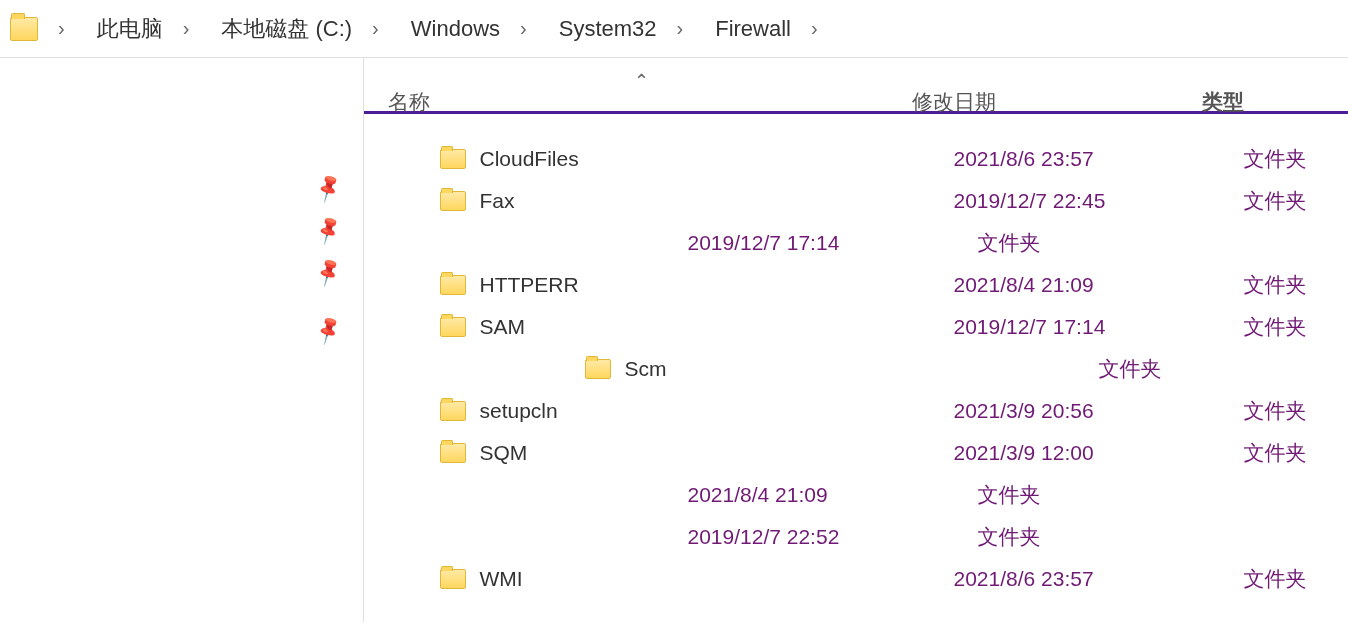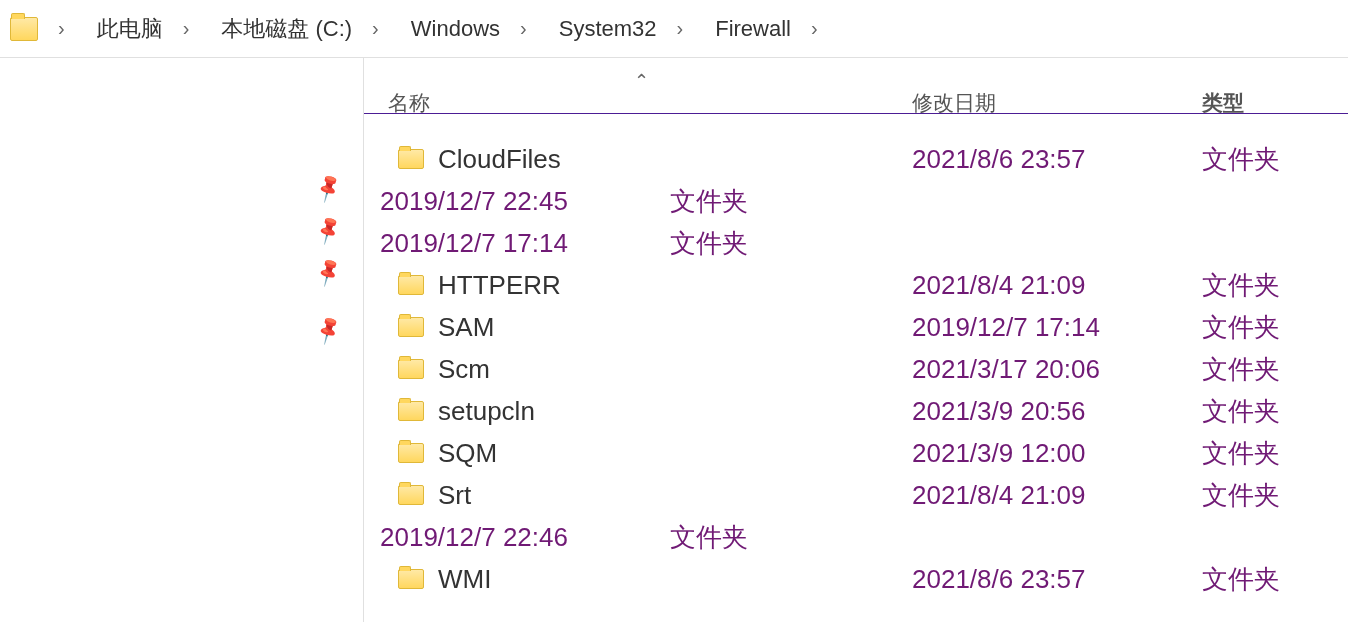--- a/index.html
+++ b/index.html
@@ -84,21 +84,21 @@
       left: 270px;
       color: #666;
       font-size: 18px;
       cursor: pointer;
     }
     .headers {
       display: flex;
       align-items: center;
       height: 56px;
       padding-top: 34px;
-      border-bottom: 1px solid #4c1d95;
+      border-bottom: 3px solid #4c1d95;
       font-size: 21px;
       color: #555;
     }
     .col-name {
       width: 532px;
       padding-left: 24px;
     }
     .col-date {
       width: 290px;
       padding-left: 16px;
@@ -107,23 +107,24 @@
       padding-left: 16px;
       font-weight: bold;
     }
     .file-rows {
       padding-top: 24px;
     }
     .file-row {
       display: flex;
       align-items: center;
       height: 42px;
-      font-size: 26px;
+      font-size: 21px;
       color: #333;
       cursor: pointer;
+      justify-content: center;
     }
     .row-name {
       width: 532px;
       display: flex;
       align-items: center;
       padding-left: 34px;
     }
     .row-date {
       width: 290px;
       padding-left: 16px;
@@ -194,20 +195,24 @@
     <div class="file-rows" id="file-rows">
         <div class="file-row">
           <div class="row-name">
             <div class="folder-icon-sm"></div>
             <span>CloudFiles</span>
           </div>
           <div class="row-date">2021/8/6 23:57</div>
           <div class="row-type">文件夹</div>
         </div>
         <div class="file-row">
+          <div class="row-name">
+            <div class="folder-icon-sm"></div>
+            <span>Fax</span>
+          </div>
           <div class="row-date">2019/12/7 22:45</div>
           <div class="row-type">文件夹</div>
         </div>
         <div class="file-row">
           <div class="row-date">2019/12/7 17:14</div>
           <div class="row-type">文件夹</div>
         </div>
         <div class="file-row">
           <div class="row-name">
             <div class="folder-icon-sm"></div>
@@ -222,49 +227,44 @@
             <span>SAM</span>
           </div>
           <div class="row-date">2019/12/7 17:14</div>
           <div class="row-type">文件夹</div>
         </div>
         <div class="file-row">
           <div class="row-name">
             <div class="folder-icon-sm"></div>
             <span>Scm</span>
           </div>
-          <div class="row-date">2021/3/17 20:06</div>
           <div class="row-type">文件夹</div>
         </div>
         <div class="file-row">
           <div class="row-name">
             <div class="folder-icon-sm"></div>
             <span>setupcln</span>
           </div>
           <div class="row-date">2021/3/9 20:56</div>
           <div class="row-type">文件夹</div>
         </div>
         <div class="file-row">
           <div class="row-name">
             <div class="folder-icon-sm"></div>
             <span>SQM</span>
           </div>
           <div class="row-date">2021/3/9 12:00</div>
           <div class="row-type">文件夹</div>
         </div>
         <div class="file-row">
-          <div class="row-name">
-            <div class="folder-icon-sm"></div>
-            <span>Srt</span>
-          </div>
           <div class="row-date">2021/8/4 21:09</div>
           <div class="row-type">文件夹</div>
         </div>
         <div class="file-row">
-          <div class="row-date">2019/12/7 22:46</div>
+          <div class="row-date">2019/12/7 22:52</div>
           <div class="row-type">文件夹</div>
         </div>
         <div class="file-row">
           <div class="row-name">
             <div class="folder-icon-sm"></div>
             <span>WMI</span>
           </div>
           <div class="row-date">2021/8/6 23:57</div>
           <div class="row-type">文件夹</div>
         </div>

